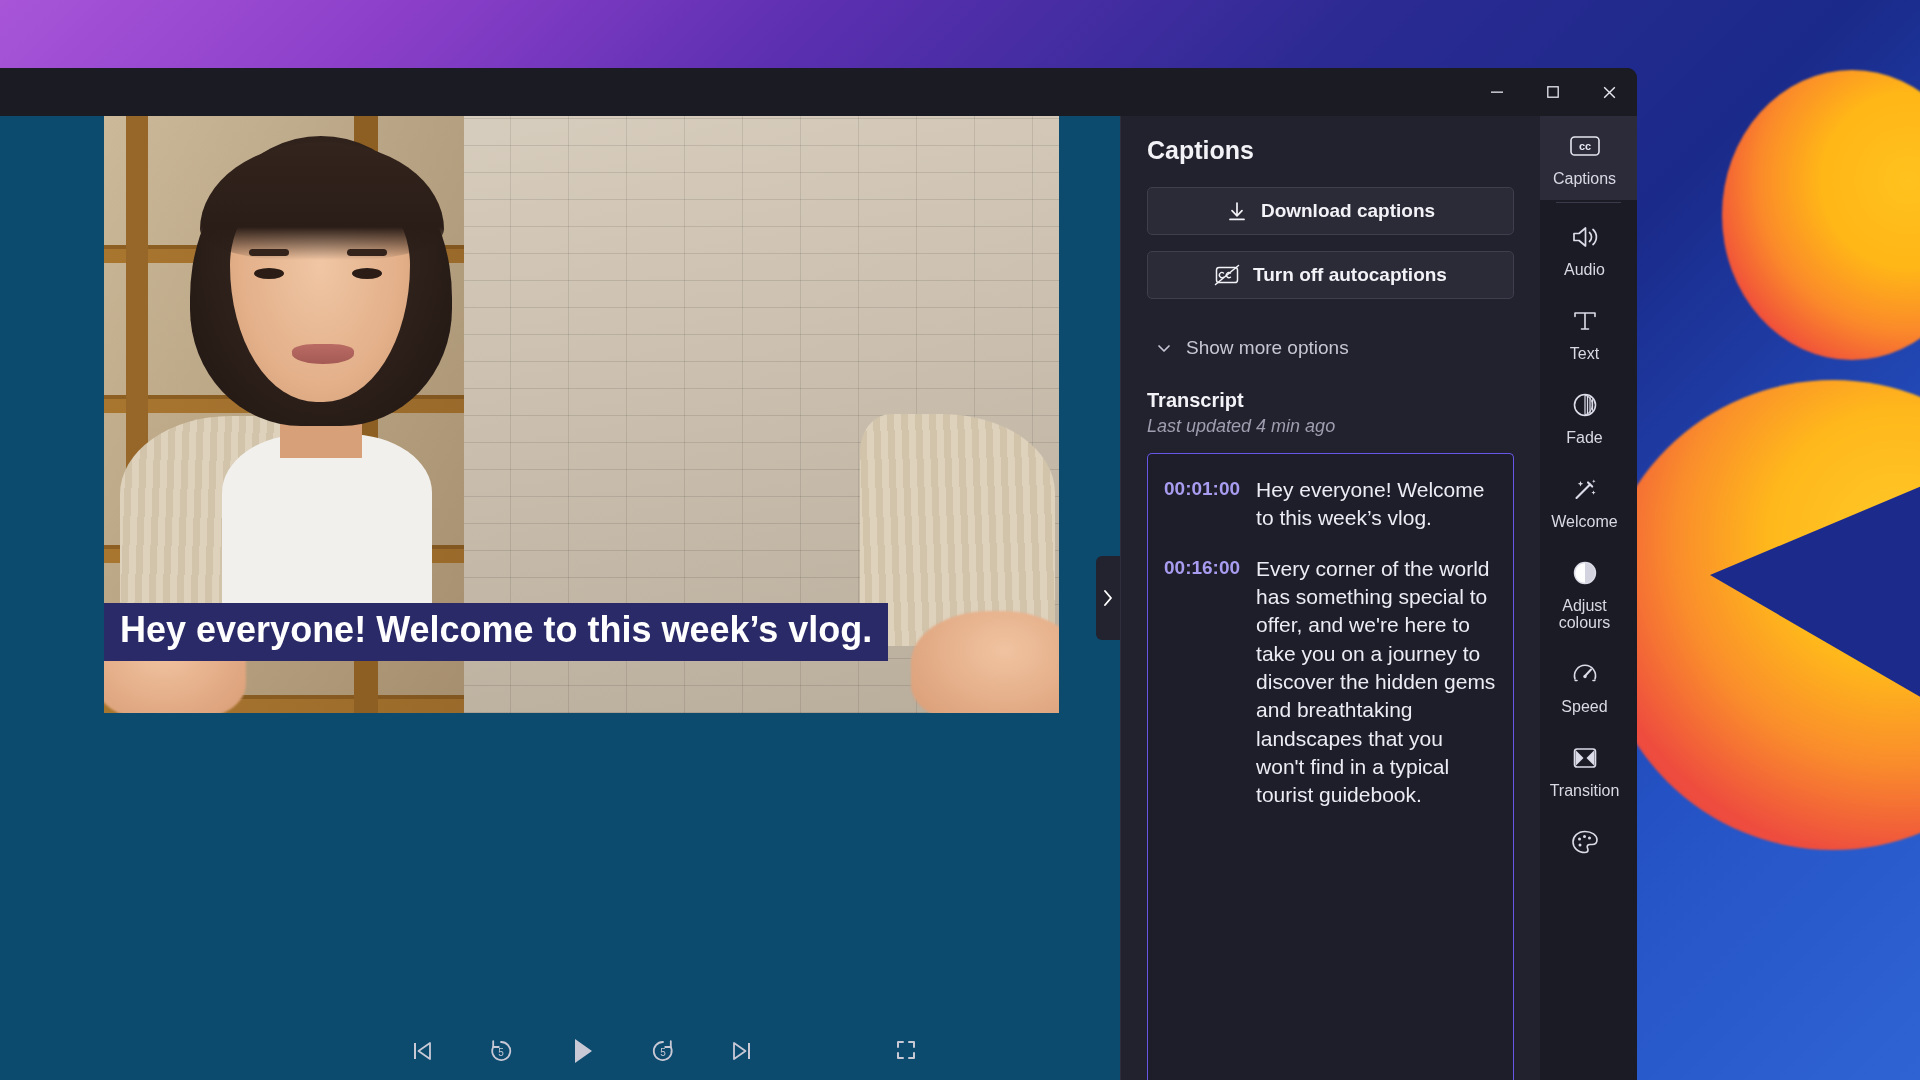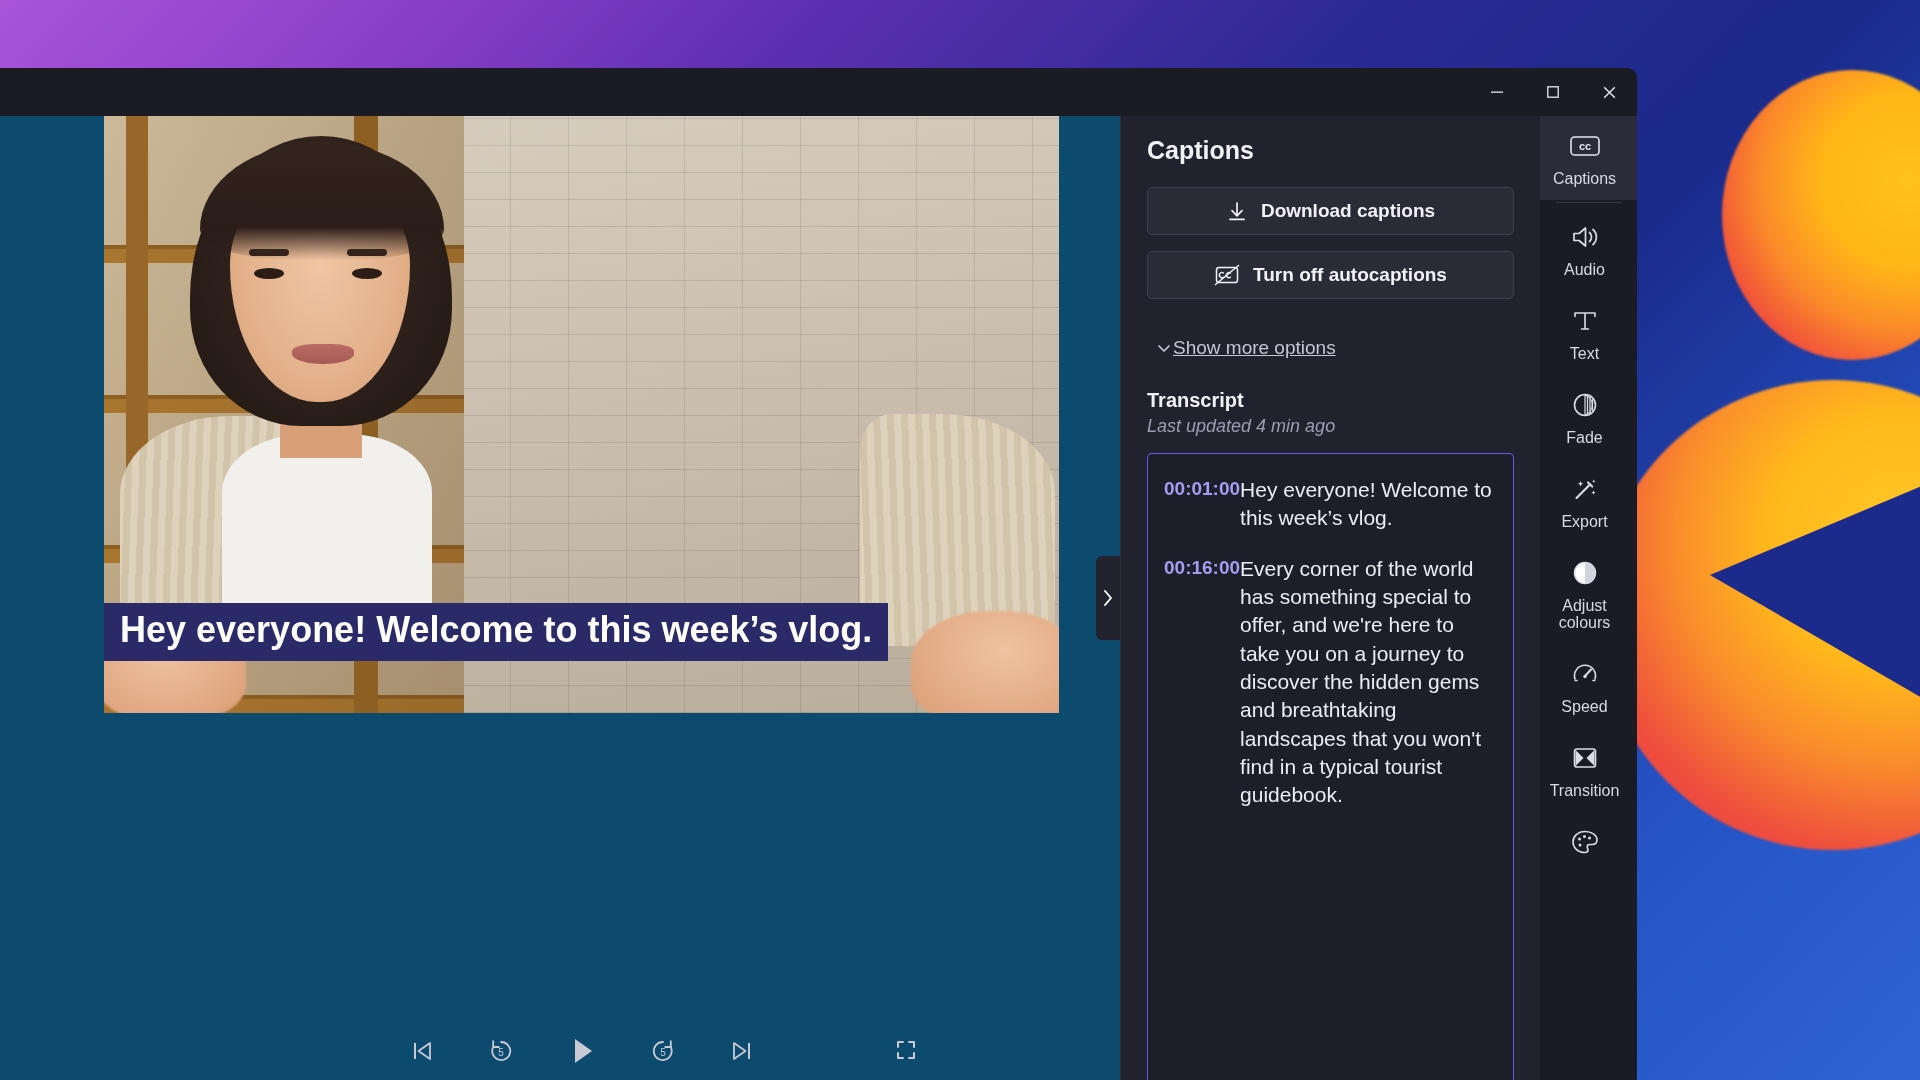--- a/index.html
+++ b/index.html
@@ -358,25 +358,25 @@
     align-items: center;
     justify-content: center;
     gap: 13px;
     cursor: pointer;
     margin-bottom: 16px;
   }
 
   #show-more-options {
     display: flex;
     align-items: center;
+    gap: 13px;
     color: #c6c6d4;
     font-size: 19px;
     cursor: pointer;
     margin: 22px 0 30px 8px;
-    text-decoration: underline;
   }
 
   #transcript-title {
     color: #f2f2f7;
     font-size: 20px;
     font-weight: 600;
     margin-bottom: 4px;
   }
   #transcript-updated {
     color: #9e9eb0;
@@ -390,21 +390,21 @@
     border: 1px solid #6757e8;
     border-bottom: none;
     border-radius: 5px 5px 0 0;
     background: #1e1e2a;
     padding: 22px 16px 0 16px;
     overflow: hidden;
     min-height: 0;
   }
   .transcript-row {
     display: flex;
-    gap: 0;
+    gap: 16px;
     margin-bottom: 22px;
   }
   .transcript-time {
     color: #a89cf0;
     font-size: 19px;
     font-weight: 700;
     flex: 0 0 auto;
     white-space: nowrap;
     padding-top: 2px;
     cursor: pointer;
@@ -672,21 +672,21 @@
       <div class="rail-item">
         <span class="rail-icon">
           <svg width="30" height="30" viewBox="0 0 30 30">
             <path d="M6.5 24 L20 10.5" stroke="#dcdce8" stroke-width="2.1" stroke-linecap="round"></path>
             <path d="M18 8.4 L22.2 12.6" stroke="#dcdce8" stroke-width="2.1" stroke-linecap="round"></path>
             <path d="M10.5 7 L11.3 9 L13.3 9.8 L11.3 10.6 L10.5 12.6 L9.7 10.6 L7.7 9.8 L9.7 9 Z" fill="#dcdce8"></path>
             <path d="M23.5 16.5 L24.1 18 L25.6 18.6 L24.1 19.2 L23.5 20.7 L22.9 19.2 L21.4 18.6 L22.9 18 Z" fill="#dcdce8"></path>
             <path d="M23.8 5.5 L24.3 6.7 L25.5 7.2 L24.3 7.7 L23.8 8.9 L23.3 7.7 L22.1 7.2 L23.3 6.7 Z" fill="#dcdce8"></path>
           </svg>
         </span>
-        <span class="rail-label">Export</span>
+        <span class="rail-label">Welcome</span>
       </div>
 
       <div class="rail-item">
         <span class="rail-icon">
           <svg width="30" height="30" viewBox="0 0 30 30">
             <circle cx="15" cy="15" r="10.5" fill="#d3d3e0"></circle>
             <path d="M15 4.5 A10.5 10.5 0 0 0 15 25.5 Z" fill="#ffffff"></path>
             <circle cx="15" cy="15" r="10.5" fill="none" stroke="#dcdce8" stroke-width="1.4"></circle>
           </svg>
         </span>

